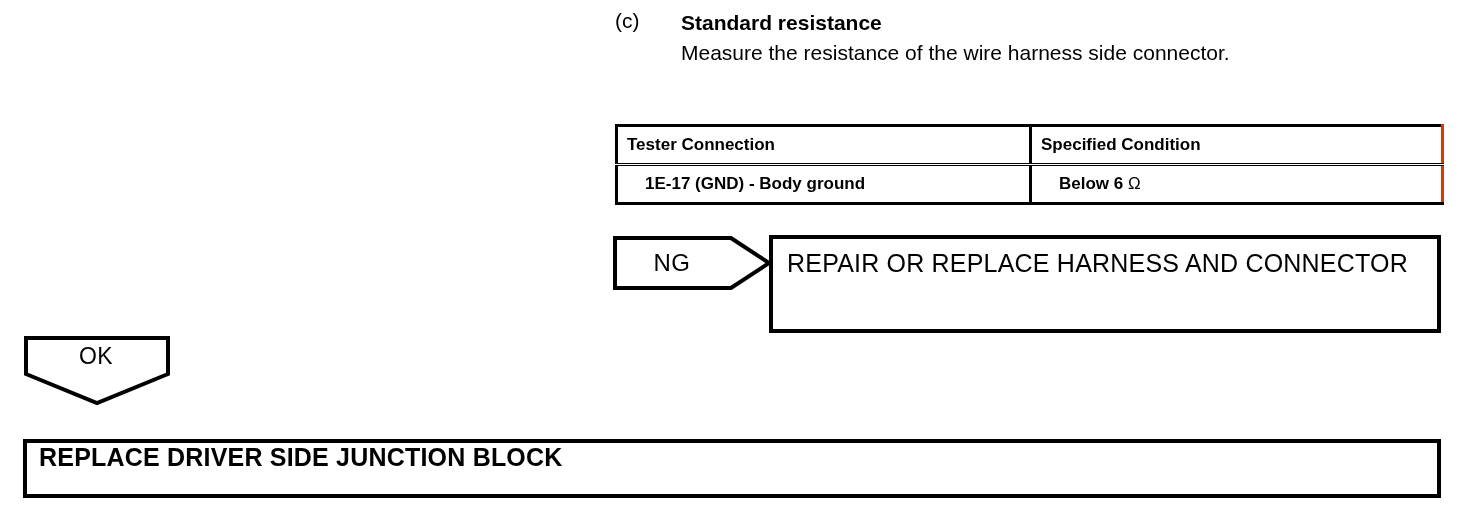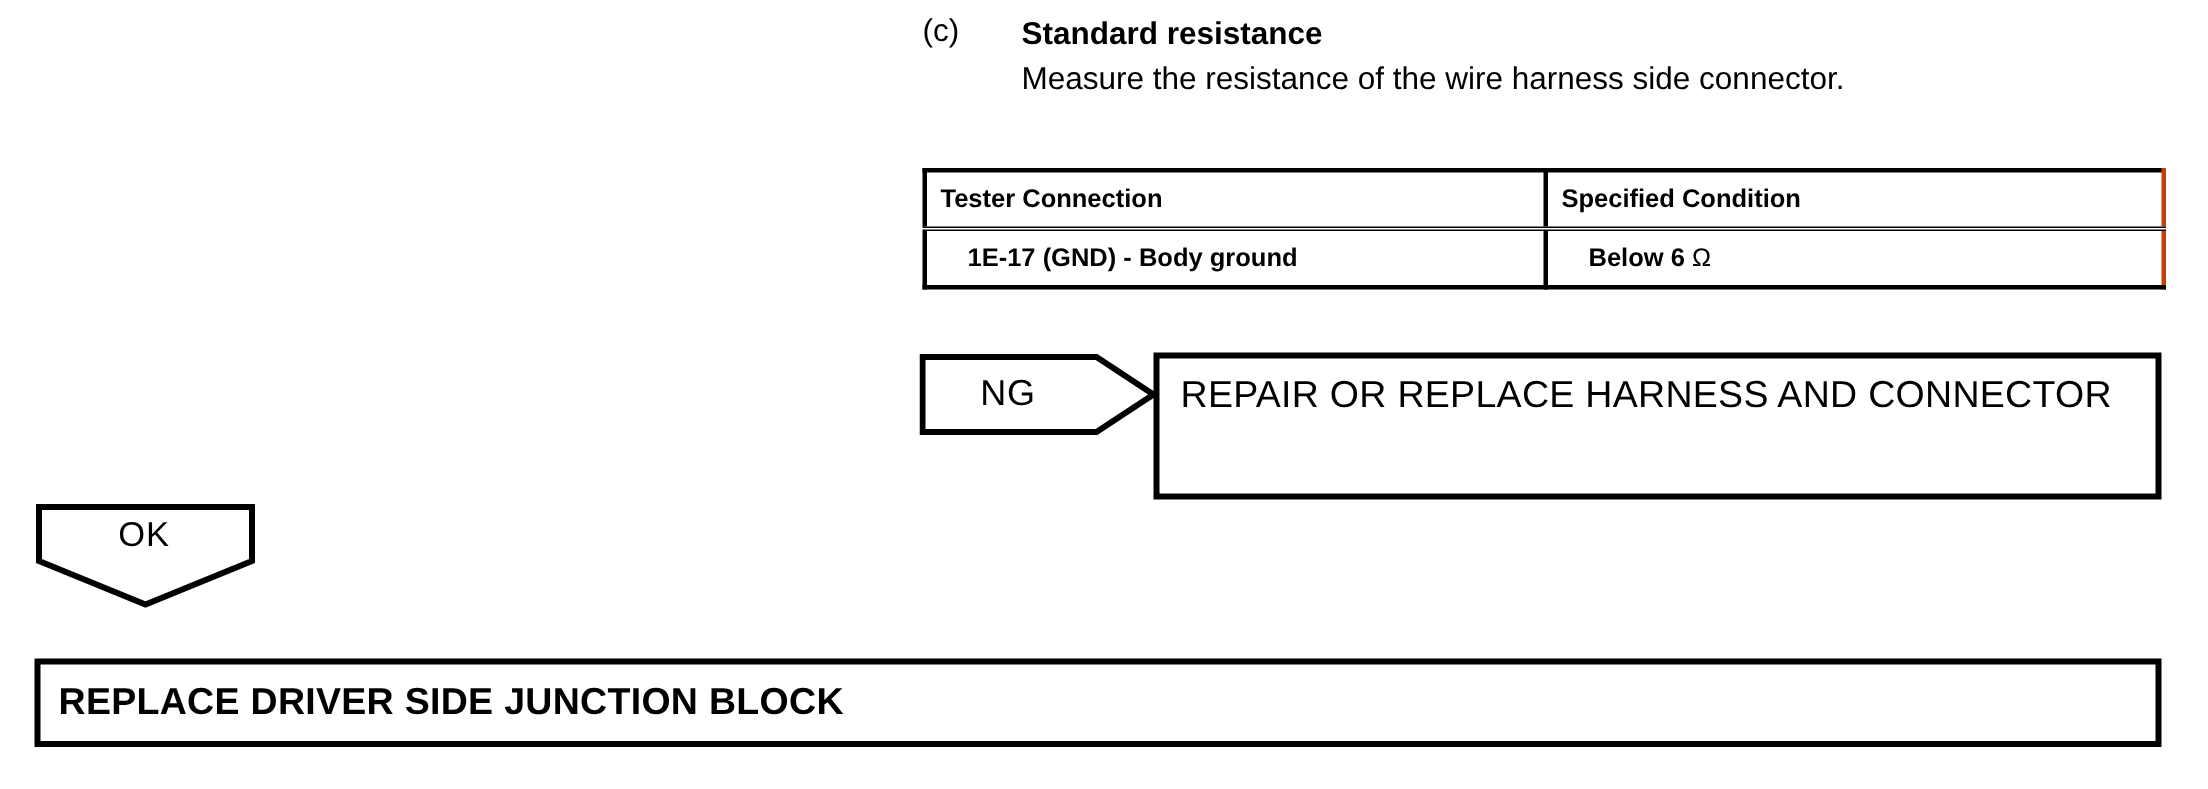--- a/index.html
+++ b/index.html
@@ -45,21 +45,21 @@
   #step-subhead {
     font-size: 21px;
     line-height: 30px;
     font-weight: bold;
     margin-top: 2px;
   }
 
   
   #spec-table {
     left: 615px;
-    top: 112px;
+    top: 124px;
     width: 826px;
   }
   #spec-table table {
     border-collapse: collapse;
     width: 100%;
     table-layout: fixed;
   }
   #spec-table col.c1 { width: 414px; }
   #spec-table col.c2 { width: 412px; }
 
@@ -152,21 +152,21 @@
 
   
   #final-box {
     left: 23px;
     top: 439px;
     width: 1418px;
     height: 59px;
     border: 4px solid #000;
     box-sizing: border-box;
     display: flex;
-    align-items: center;
+    align-items: flex-start;
     padding-left: 12px;
   }
   #final-box-text {
     font-size: 25px;
     font-weight: bold;
     letter-spacing: 0.2px;
   }
 </style>
 </head>
 <body>

